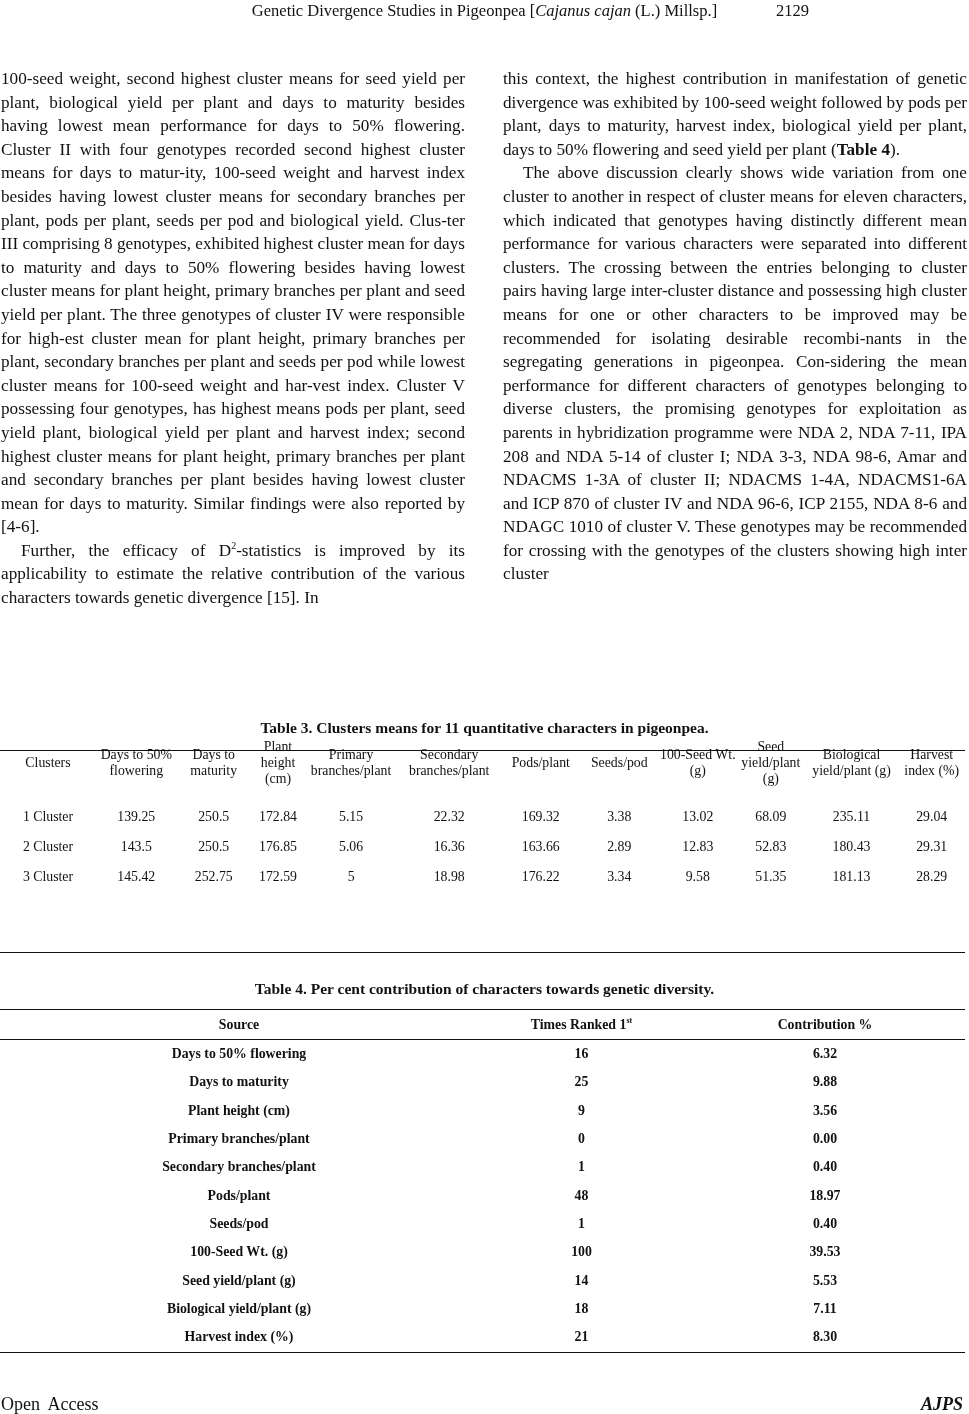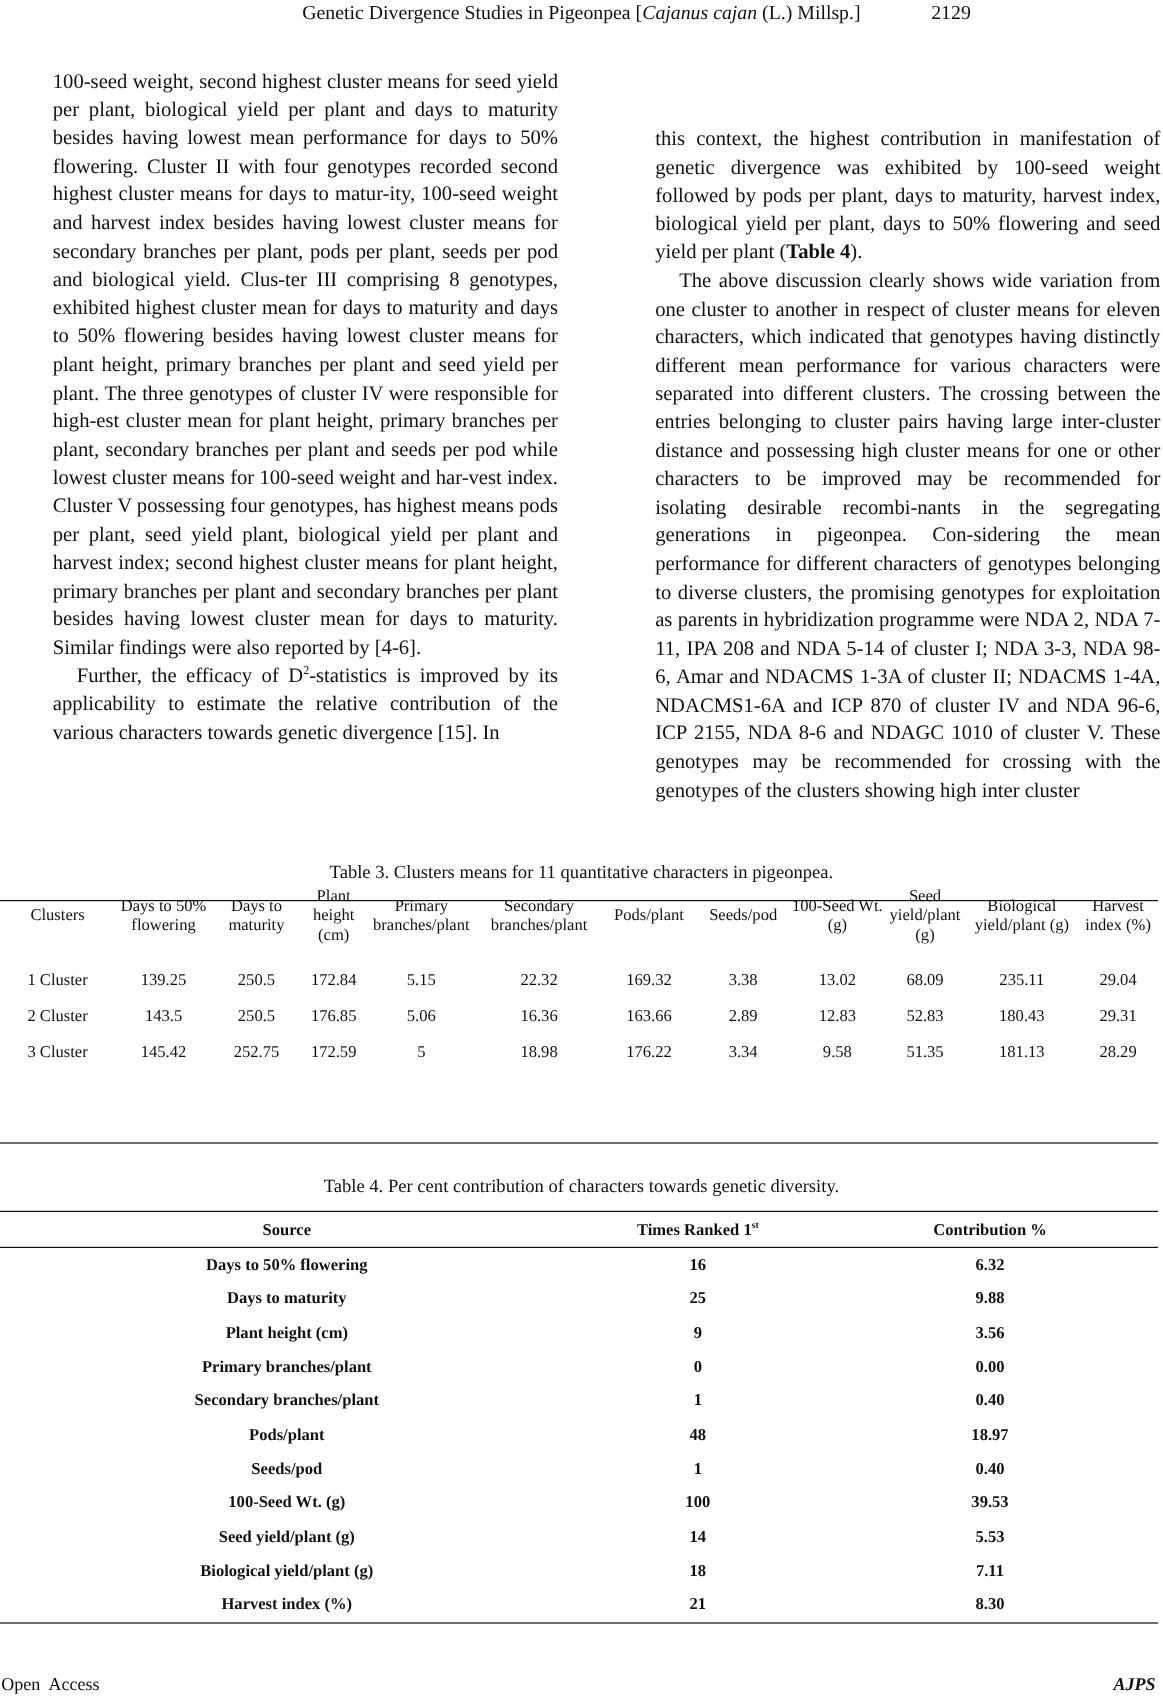--- a/index.html
+++ b/index.html
@@ -13,35 +13,34 @@
     .running-head {
       position: absolute; top: 0; left: 0; width: 815px; height: 26px;
       font-size: 16.5px; line-height: 22px;
     }
     .running-head .title {
       position: absolute; left: 0; width: 969px; top: 0; text-align: center;
     }
     .running-head .pageno { position: absolute; right: 6px; top: 0; }
 
     .column {
-      position: absolute; top: 56px; width: 464px;
+      position: absolute; top: 67px; width: 464px;
       font-size: 17.2px; line-height: 23.6px;
       text-align: justify; text-justify: inter-word;
       hyphens: manual;
-      padding-left: 43px;
     }
     .col-left { left: 1px; }
-    .col-right { left: 503px; margin-top: 48px; }
+    .col-right { left: 503px; }
     .column p { margin: 0; }
     .column p.indent { text-indent: 20px; }
     .column sup { font-size: 10px; line-height: 0; vertical-align: super; }
 
     .table-caption {
       position: absolute; left: 0; width: 969px; text-align: center;
-      font-weight: normal; font-size: 15.5px; line-height: 20px;
+      font-weight: bold; font-size: 15.5px; line-height: 20px;
     }
     .t3-caption { top: 718px; }
     .t4-caption { top: 979px; }
 
     .rule { position: absolute; left: 0; width: 965px; height: 0; border-top: 1.4px solid #111; }
 
     table { border-collapse: collapse; }
     .t3 {
       position: absolute; left: 0; top: 724px; width: 965px;
       font-size: 13.8px; line-height: 16px;
@@ -54,21 +53,21 @@
       position: absolute; left: 0; top: 1010px; width: 965px;
       font-size: 13.8px; line-height: 16px;
     }
     .t4 th, .t4 td { text-align: center; font-weight: bold; }
     .t4 thead th { height: 30px; vertical-align: middle; }
     .t4 tbody td { height: 28.3px; vertical-align: middle; }
     .t4 sup { font-size: 8px; vertical-align: super; line-height: 0; margin-top: 30px; }
 
     .footer {
       position: absolute; top: 1394px; left: 0; width: 969px; height: 20px;
-      font-size: 15px; line-height: 20px;
+      font-size: 18px; line-height: 20px;
     }
     .footer .left { position: absolute; left: 1px; word-spacing: 4px; }
     .footer .right { position: absolute; right: 6px; font-weight: bold; font-style: italic; }
   </style>
 </head>
 <body>
 
 <div class="running-head">
   <div class="title"><span>Genetic Divergence Studies in Pigeonpea [</span><i>Cajanus cajan</i><span> (L.) Millsp.]</span></div>
   <div class="pageno">2129</div>

